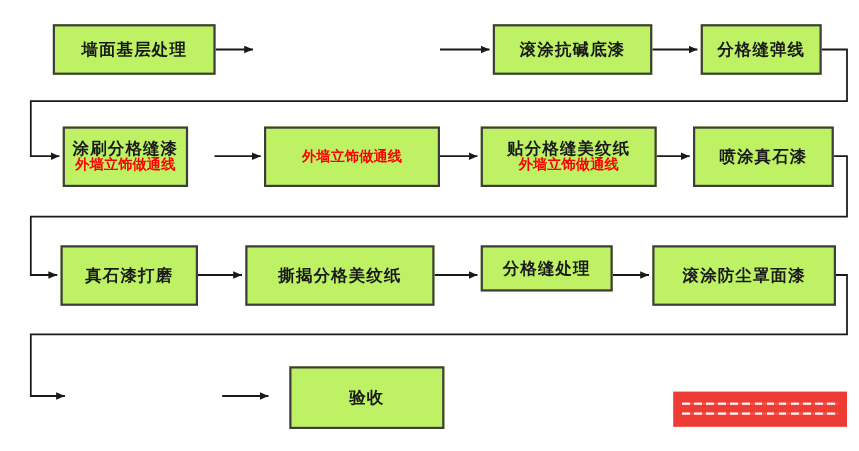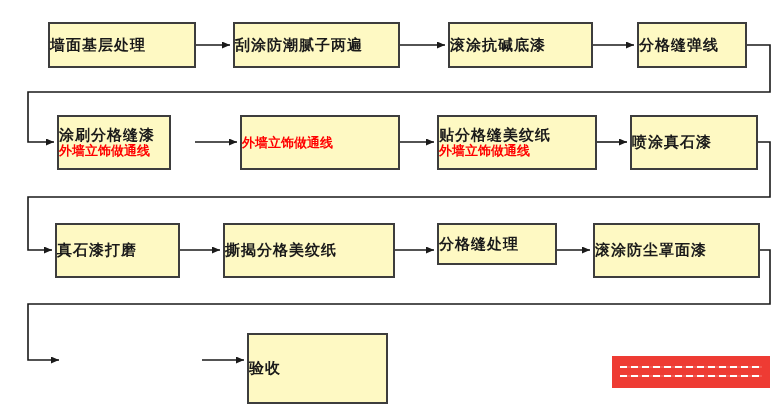--- a/index.html
+++ b/index.html
@@ -5,25 +5,26 @@
   html,body{margin:0;padding:0;background:#ffffff;}
   #canvas{
     position:relative;
     width:781px;height:410px;
     background:#ffffff;
     font-family:"DejaVu Sans","Liberation Sans",sans-serif;
     overflow:hidden;
   }
   .flow-box{
     position:absolute;
-    background:#fef9c3;
+    background:#bef264;
     border:2px solid #3d3d3d;
     box-sizing:border-box;
     display:flex;
     flex-direction:column;
+    align-items:center;
     justify-content:center;
     z-index:2;
   }
   .flow-box .label{
     font-size:15px;
     font-weight:bold;
     color:#1a1a1a;
     letter-spacing:1px;
     line-height:1.1;
     white-space:nowrap;
@@ -90,23 +91,20 @@
 
       <path d="M758,142 L770,142 L770,197 L28,197 L28,250 L52,250" marker-end="url(#arrow)"></path>
 
       <path d="M760,250 L770,250 L770,304 L28,304 L28,360 L59,360" marker-end="url(#arrow)"></path>
     </g>
   </svg>
 
   <div class="flow-box" style="left:48px;top:22px;width:148px;height:46px">
     <span class="label">墙面基层处理</span>
   </div>
-  <div class="flow-box" style="left:233px;top:22px;width:167px;height:46px">
-    <span class="label">刮涂防潮腻子两遍</span>
-  </div>
   <div class="flow-box" style="left:637px;top:22px;width:110px;height:46px">
     <span class="label">分格缝弹线</span>
   </div>
   <div class="flow-box" style="left:448px;top:22px;width:145px;height:46px">
     <span class="label">滚涂抗碱底漆</span>
   </div>
 
   <div class="flow-box" style="left:57px;top:115px;width:114px;height:55px">
     <span class="label">涂刷分格缝漆</span>
     <span class="note">外墙立饰做通线</span>
@@ -128,21 +126,21 @@
   <div class="flow-box" style="left:223px;top:223px;width:172px;height:55px">
     <span class="label">撕揭分格美纹纸</span>
   </div>
   <div class="flow-box" style="left:437px;top:223px;width:120px;height:42px">
     <span class="label">分格缝处理</span>
   </div>
   <div class="flow-box" style="left:593px;top:223px;width:167px;height:55px">
     <span class="label">滚涂防尘罩面漆</span>
   </div>
 
-  <div class="flow-box" style="left:247px;top:333px;width:141px;height:71px">
+  <div class="flow-box" style="left:263px;top:333px;width:141px;height:57px">
     <span class="label">验收</span>
   </div>
 
   <div id="watermark">
     <div class="wm-line l1"></div>
     <div class="wm-line l2"></div>
   </div>
 
 </div>
 

